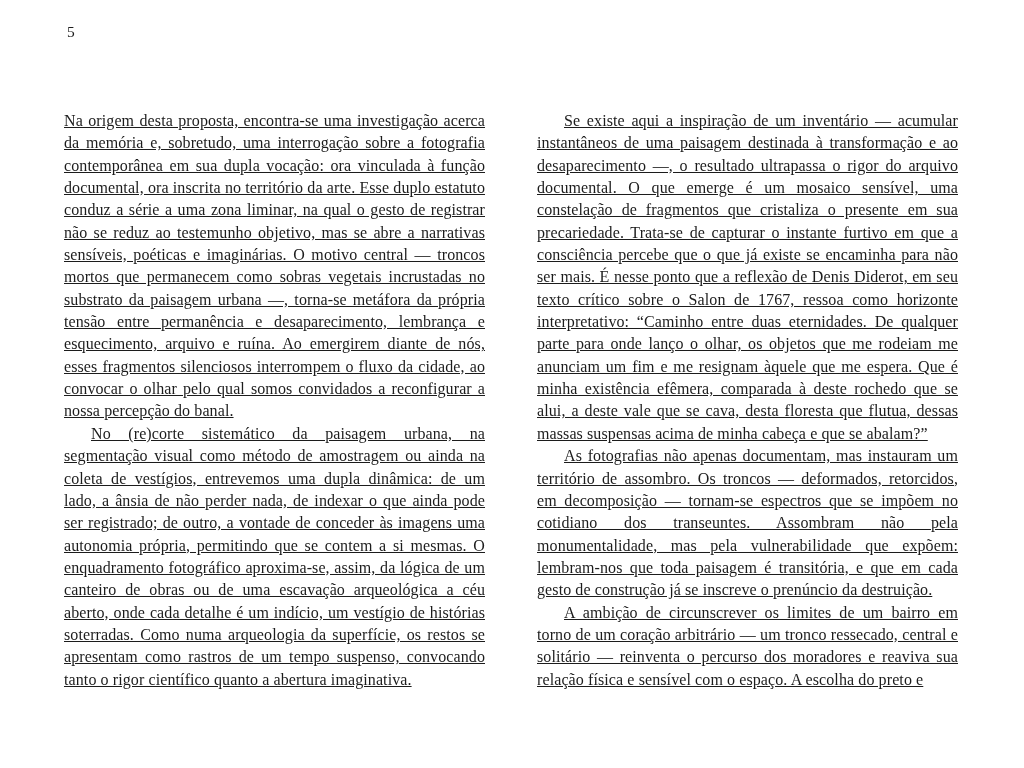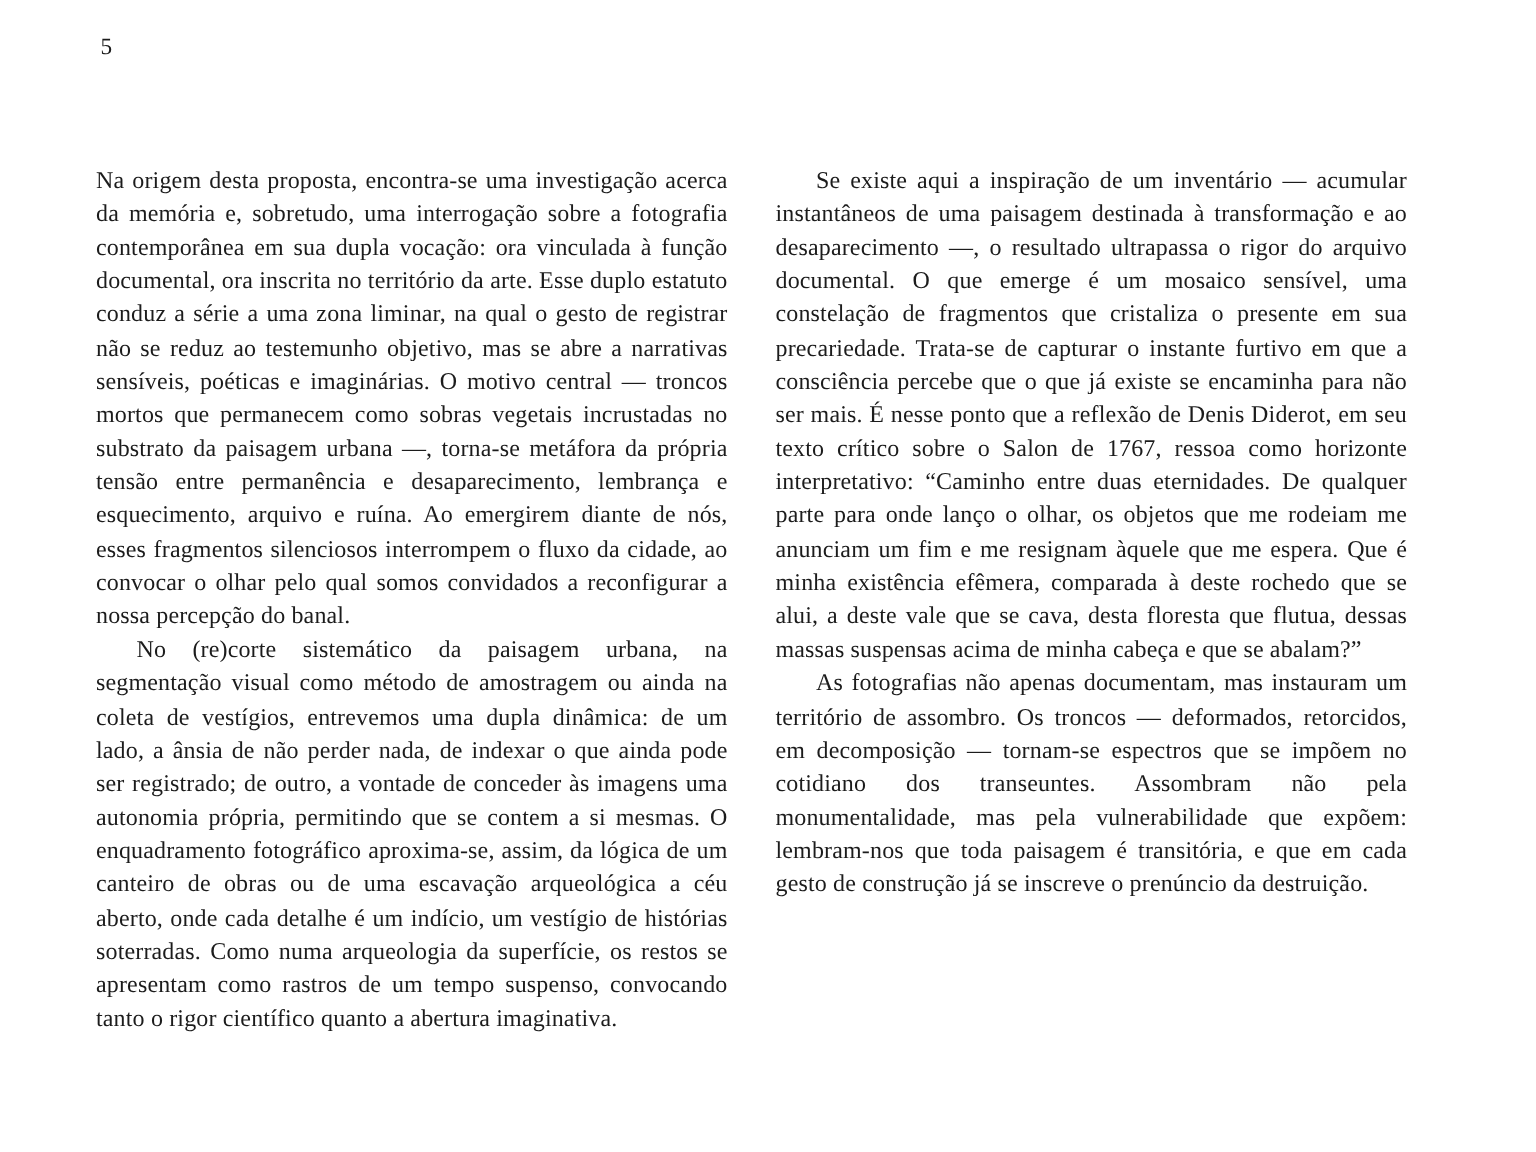--- a/index.html
+++ b/index.html
@@ -23,21 +23,22 @@
     font-size: 15.5px;
     line-height: 1;
     color: #1c1c1c;
   }
   .columns {
     position: absolute;
     left: 64px;
     top: 110px;
     width: 894px;
     display: flex;
-    gap: 32px;
+    gap: 52px;
+    text-decoration: underline;
   }
   .column {
     width: 421px;
     text-align: justify;
     font-size: 16px;
     line-height: 22.35px;
     letter-spacing: 0.1px;
   }
   .column p {
     margin: 0;
@@ -60,17 +61,18 @@
   <div class="columns">
 
     <div class="column">
       <p class="flush" lang="pt-BR">Na origem desta proposta, encontra-se uma investigação acerca da memória e, sobretudo, uma interrogação sobre a fotografia contemporânea em sua dupla vocação: ora vinculada à função documental, ora inscrita no território da arte. Esse duplo estatuto conduz a série a uma zona liminar, na qual o gesto de registrar não se reduz ao testemunho objetivo, mas se abre a narrativas sensíveis, poéticas e imaginárias. O motivo central — troncos mortos que permanecem como sobras vegetais incrustadas no substrato da paisagem urbana —, torna-se metáfora da própria tensão entre permanência e desaparecimento, lembrança e esquecimento, arquivo e ruína. Ao emergirem diante de nós, esses fragmentos silenciosos interrompem o fluxo da cidade, ao convocar o olhar pelo qual somos convidados a reconfigurar a nossa percepção do banal.</p>
       <p lang="pt-BR">No (re)corte sistemático da paisagem urbana, na segmentação visual como método de amostragem ou ainda na coleta de vestígios, entrevemos uma dupla dinâmica: de um lado, a ânsia de não perder nada, de indexar o que ainda pode ser registrado; de outro, a vontade de conceder às imagens uma autonomia própria, permitindo que se contem a si mesmas. O enquadramento fotográfico aproxima-se, assim, da lógica de um canteiro de obras ou de uma escavação arqueológica a céu aberto, onde cada detalhe é um indício, um vestígio de histórias soterradas. Como numa arqueologia da superfície, os restos se apresentam como rastros de um tempo suspenso, convocando tanto o rigor científico quanto a abertura imaginativa.</p>
     </div>
 
     <div class="column">
       <p lang="pt-BR">Se existe aqui a inspiração de um inventário — acumular instantâneos de uma paisagem destinada à transformação e ao desaparecimento —, o resultado ultrapassa o rigor do arquivo documental. O que emerge é um mosaico sensível, uma constelação de fragmentos que cristaliza o presente em sua precariedade. Trata-se de capturar o instante furtivo em que a consciência percebe que o que já existe se encaminha para não ser mais. É nesse ponto que a reflexão de Denis Diderot, em seu texto crítico sobre o Salon de 1767, ressoa como horizonte interpretativo: “Caminho entre duas eternidades. De qualquer parte para onde lanço o olhar, os objetos que me rodeiam me anunciam um fim e me resignam àquele que me espera. Que é minha existência efêmera, comparada à deste rochedo que se alui, a deste vale que se cava, desta floresta que flutua, dessas massas suspensas acima de minha cabeça e que se abalam?”</p>
       <p lang="pt-BR">As fotografias não apenas documentam, mas instauram um território de assombro. Os troncos — deformados, retorcidos, em decomposição — tornam-se espectros que se impõem no cotidiano dos transeuntes. Assombram não pela monumentalidade, mas pela vulnerabilidade que expõem: lembram-nos que toda paisagem é transitória, e que em cada gesto de construção já se inscreve o prenúncio da destruição.</p>
+      <p lang="pt-BR">A ambição de circunscrever os limites de um bairro em torno de um coração arbitrário — um tronco ressecado, central e solitário — reinventa o percurso dos moradores e reaviva sua relação física e sensível com o espaço. A escolha do preto e</p>
     </div>
 
   </div>
 
 </div>
 
 </body></html>

